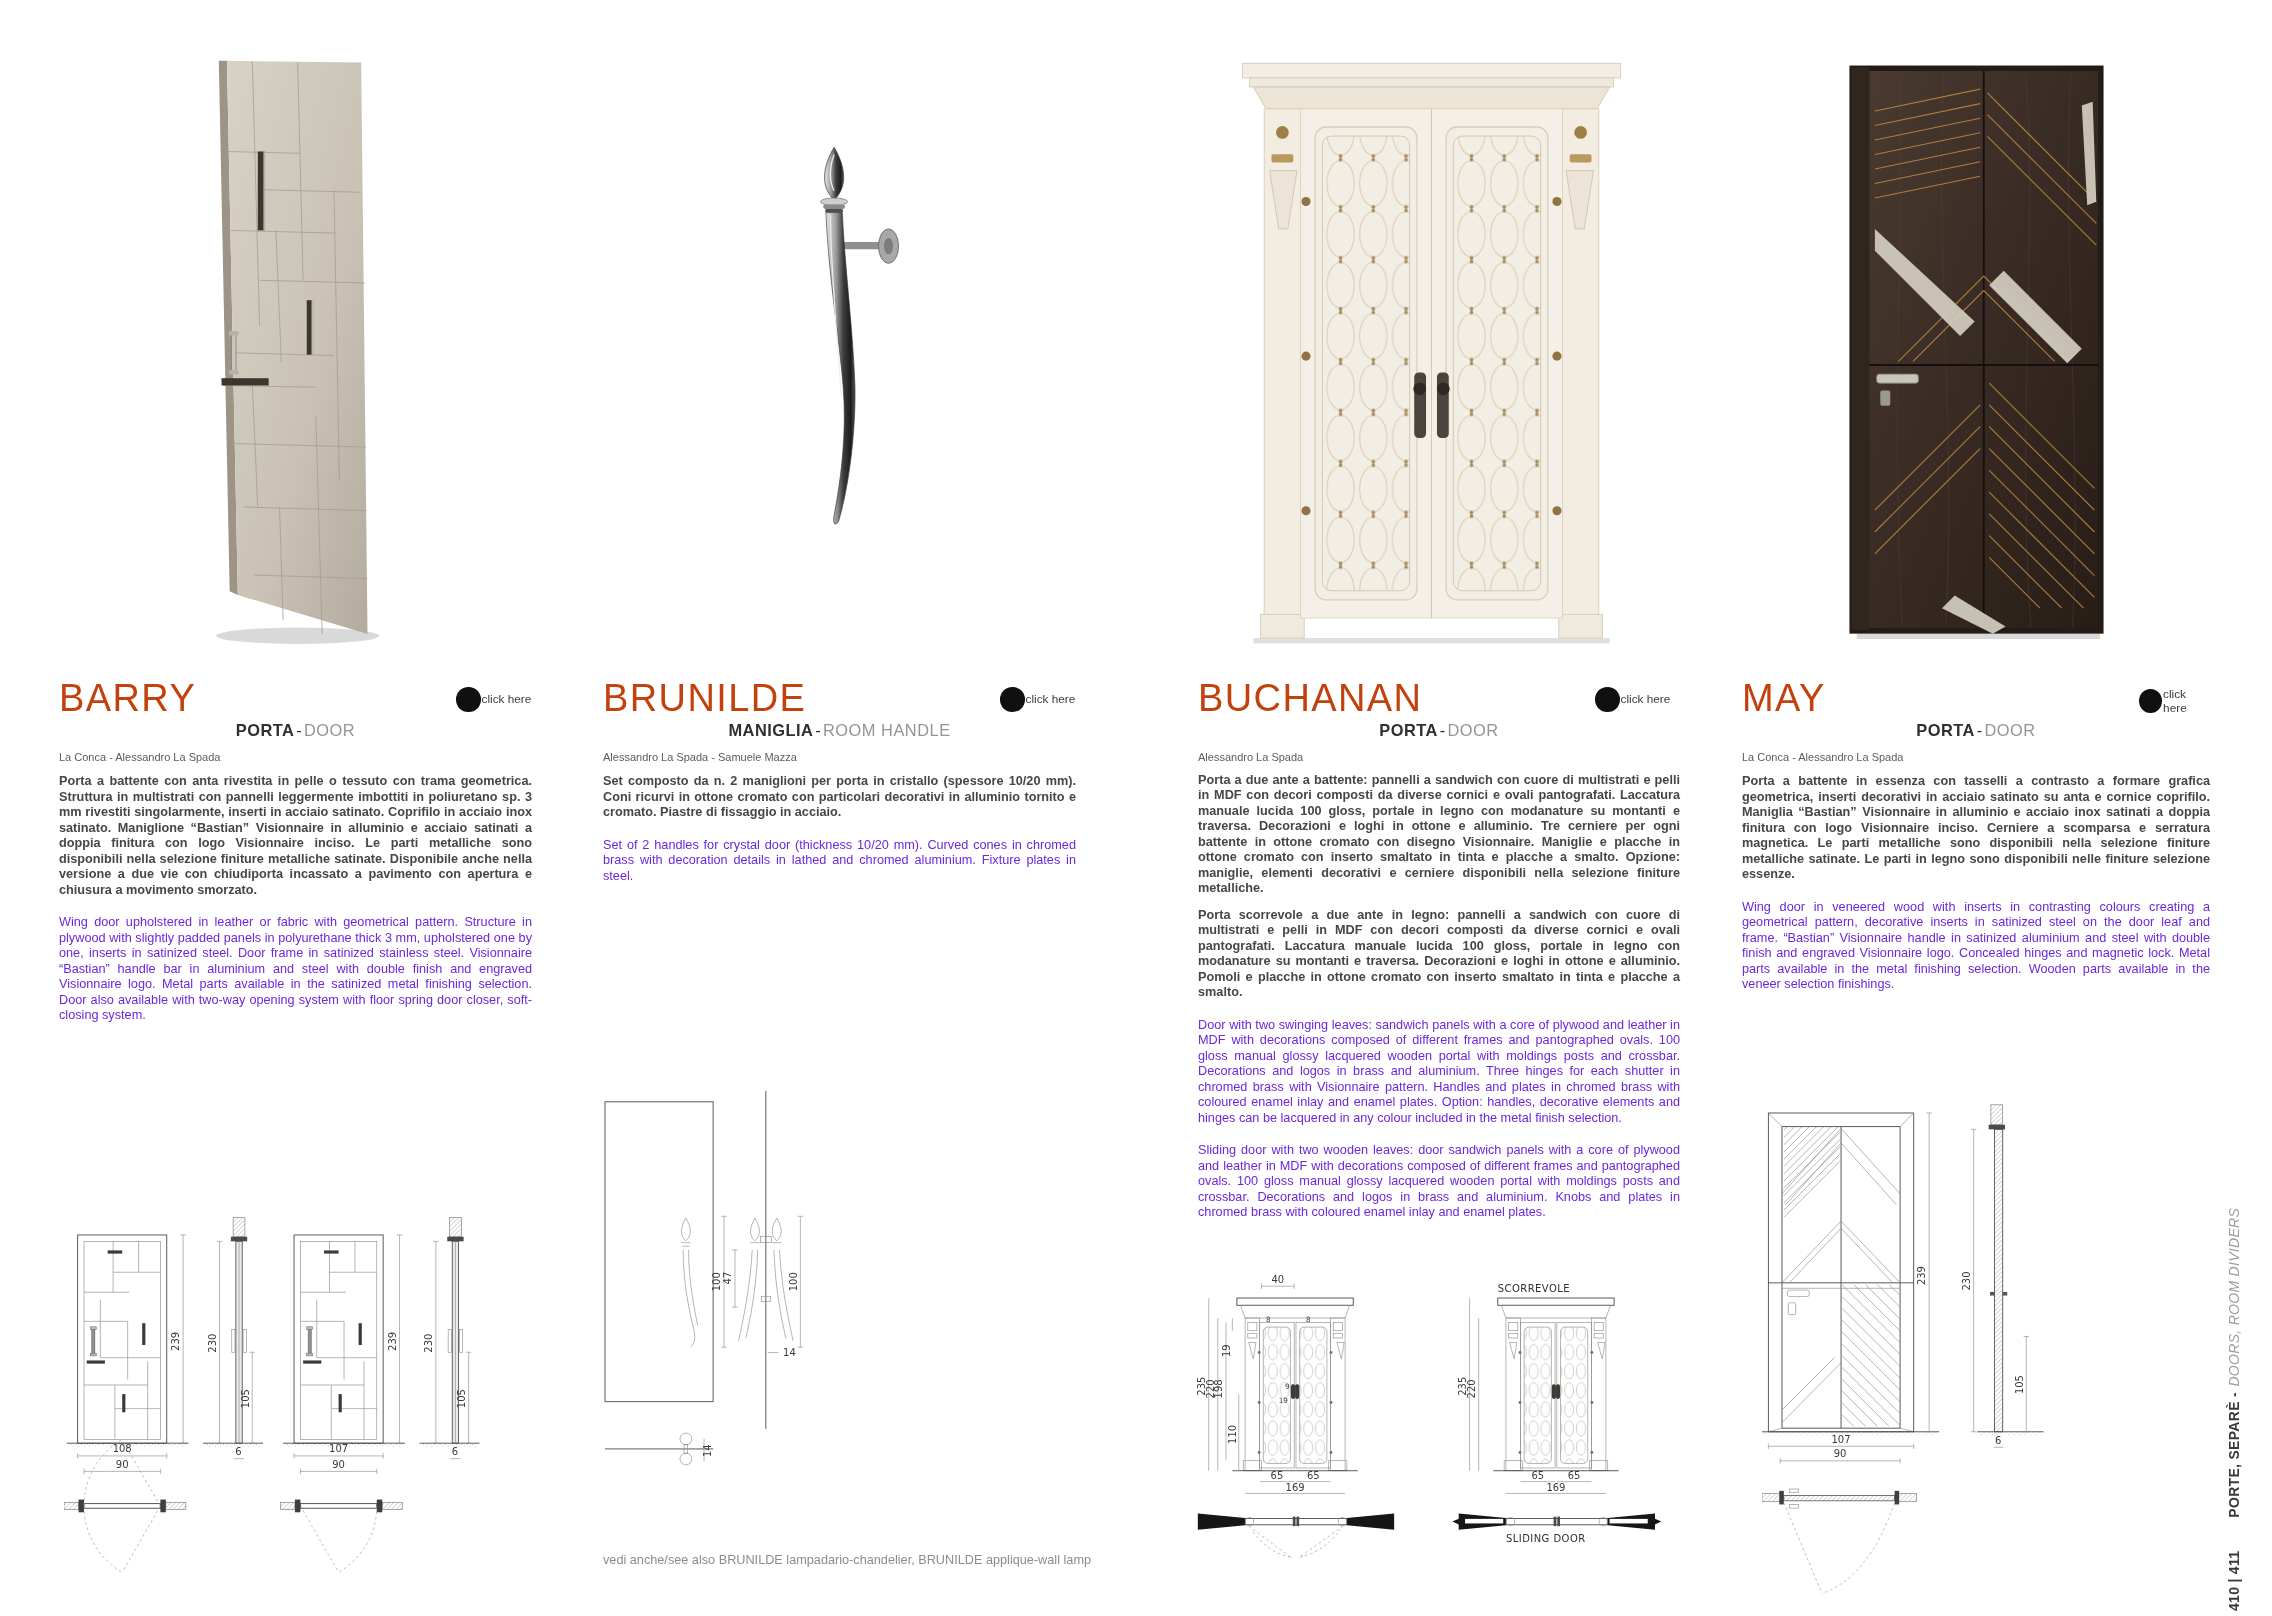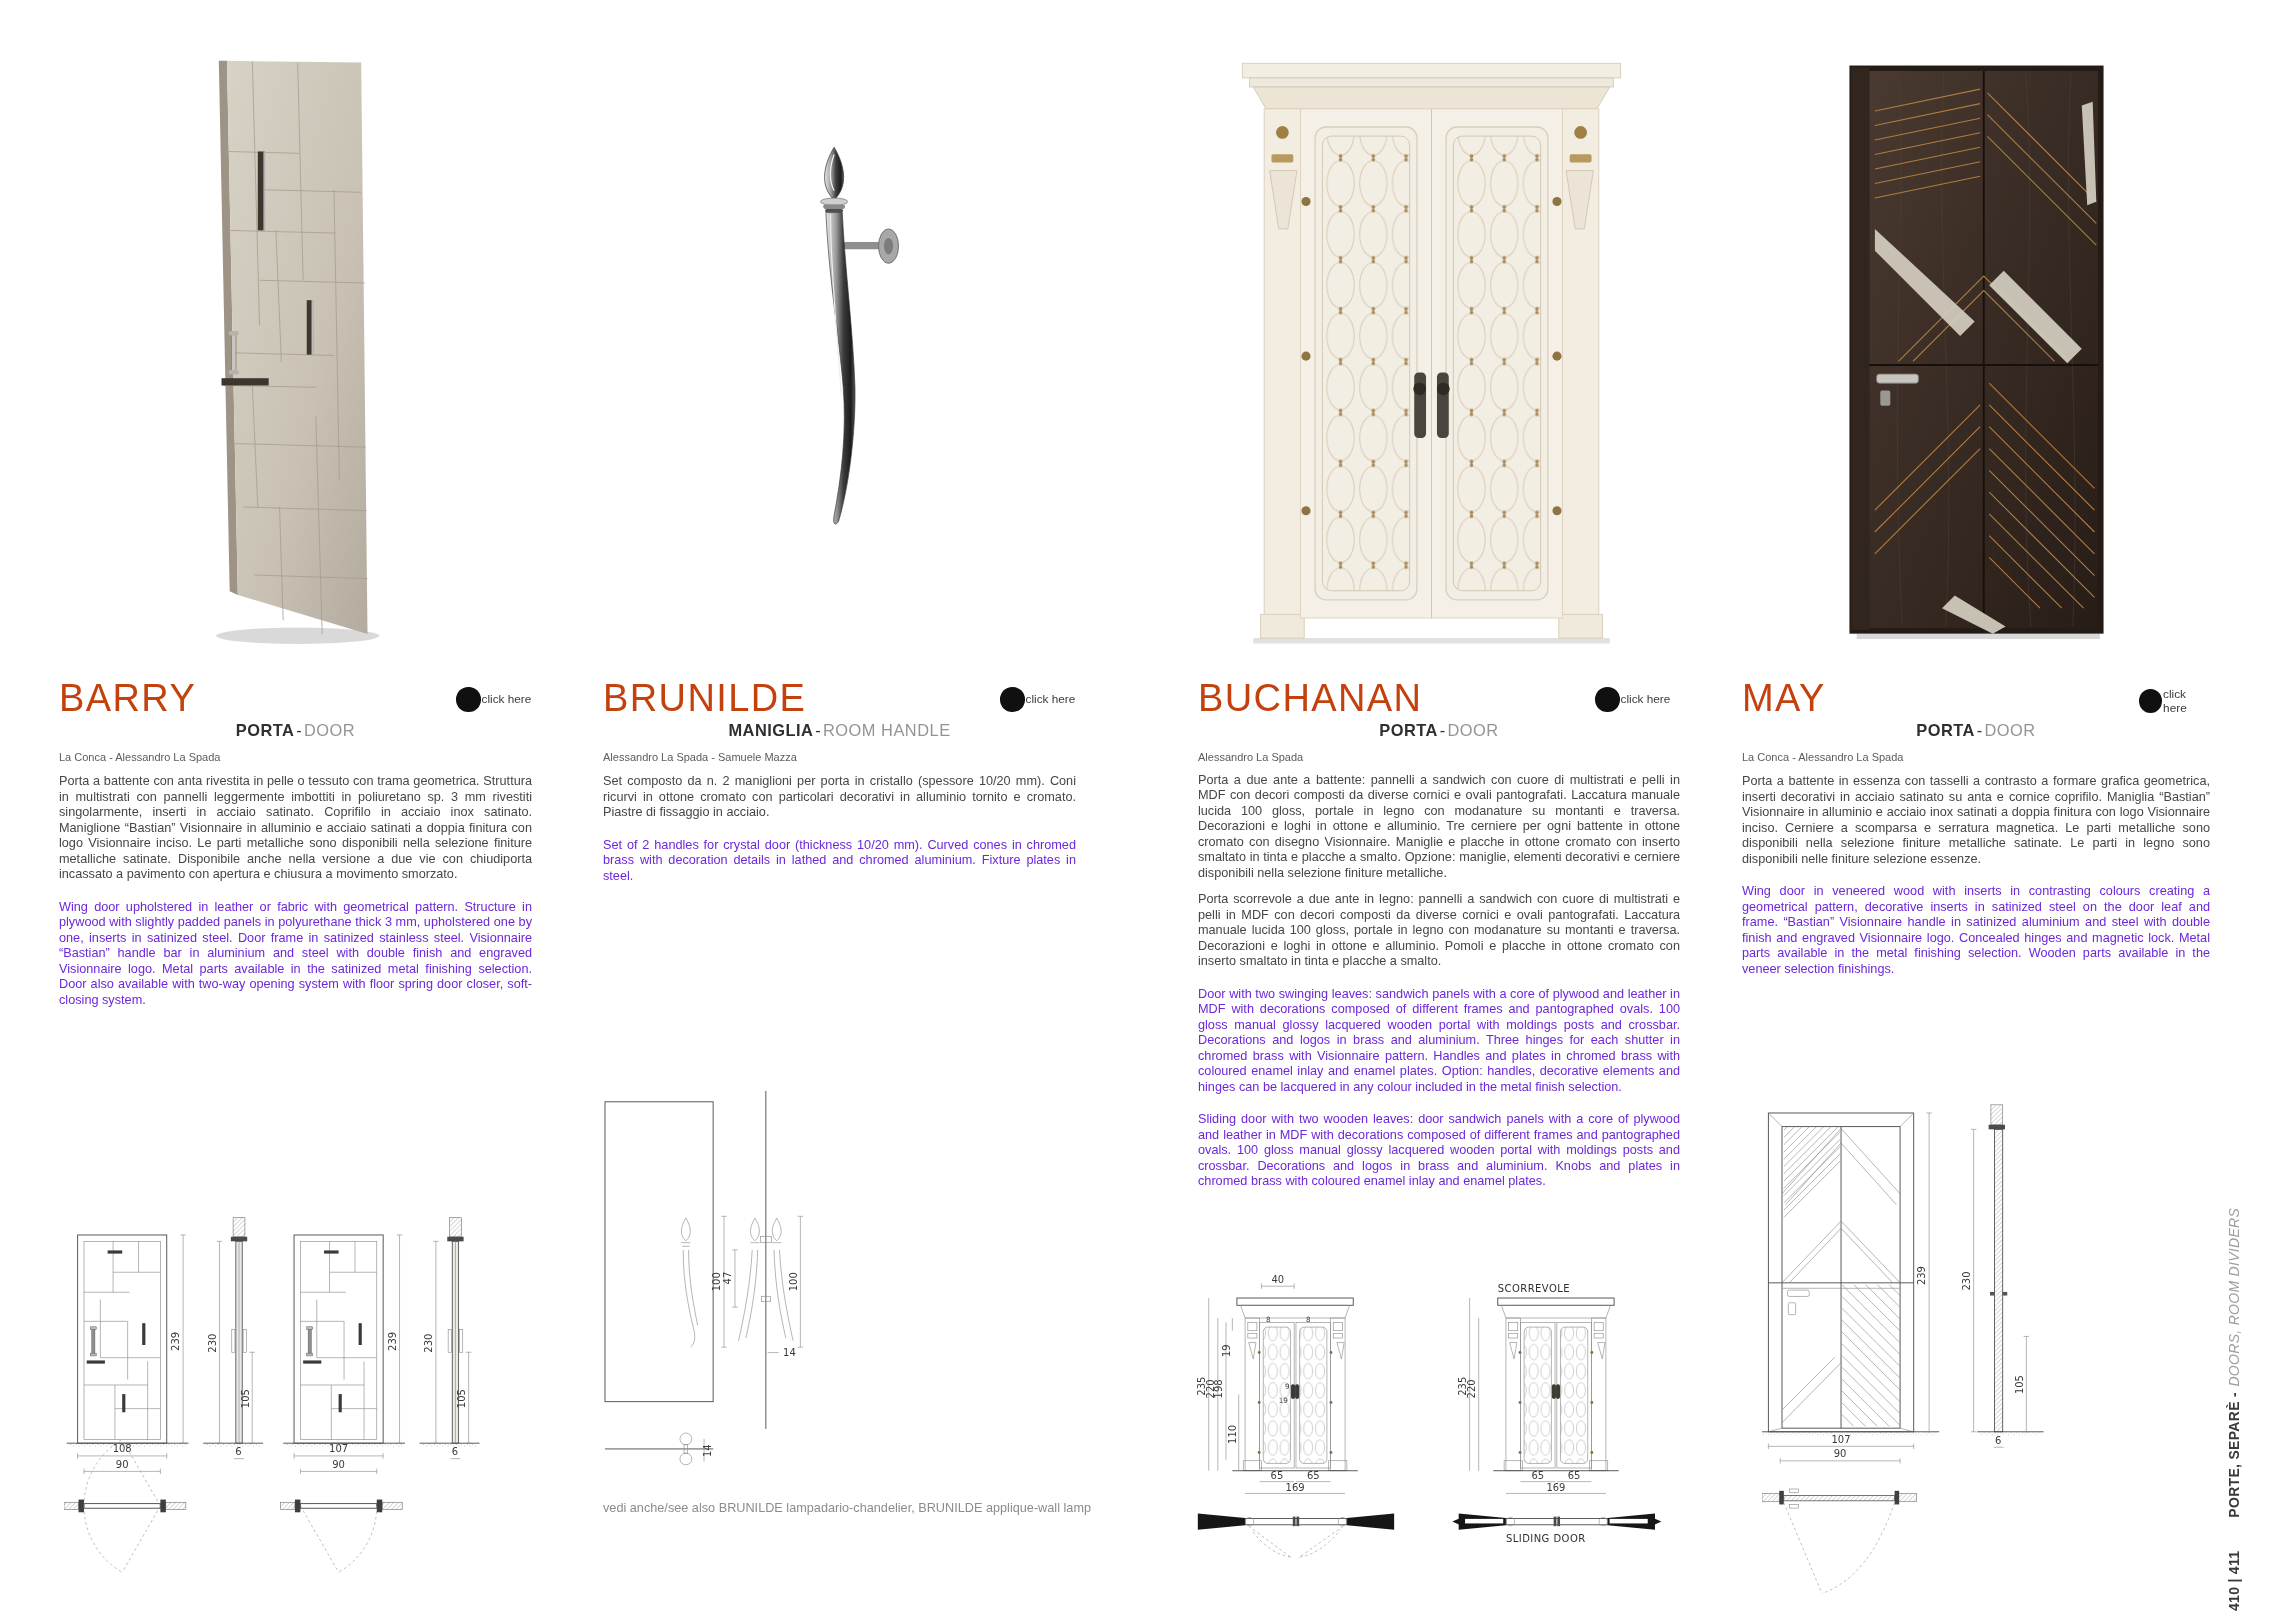--- a/index.html
+++ b/index.html
@@ -7,26 +7,26 @@
         font-family:"Liberation Sans",sans-serif;color:#333;}
   .col{position:absolute;top:678px;width:473px;}
   .title{font-size:38px;line-height:40px;font-weight:400;letter-spacing:1.4px;color:#c2410c;}
   .subtitle{margin-top:2.7px;font-size:16.4px;letter-spacing:0.5px;text-align:center;}
   .subtitle .it{font-weight:700;color:#2f2f2f;}
   .subtitle .sep{color:#2f2f2f;font-weight:400;padding:0 1.8px;}
   .subtitle .en{font-weight:400;color:#949494;}
   .designer{margin-top:11px;font-size:11px;color:#5c5c5c;}
   .body{margin-top:11.8px;}
   .body p{margin:0 0 12.7px 0;font-size:12.7px;line-height:15.5px;text-align:justify;}
-  p.itp{color:#464646;}
+  p.itp{color:#464646;font-weight:bold;}
   p.enp{color:#6d28d9;margin-top:17px;}
   .clickhere{position:absolute;left:397px;top:9px;display:flex;align-items:center;gap:1px;cursor:pointer;}
   .clickdot{width:24.5px;height:24.5px;border-radius:50%;background:#101010;}
   .clicklabel{font-size:11.8px;color:#3b3b3b;}
-  .note{position:absolute;left:603px;top:1500px;width:495px;font-size:12.7px;line-height:16.4px;color:#8c8c8c;}
+  .note{position:absolute;left:603px;top:1552px;width:495px;font-size:12.7px;line-height:16.4px;color:#8c8c8c;}
   .sidebar{position:absolute;left:2226px;top:1611px;width:473px;transform:rotate(-90deg);
            transform-origin:0 0;display:flex;align-items:baseline;gap:33px;font-size:14px;letter-spacing:0.3px;white-space:nowrap;}
   .sidebar .pages{font-weight:600;color:#3a3a3a;}
   .sidebar .sbit{font-weight:600;color:#3a3a3a;}
   .sidebar .sben{font-style:italic;color:#9e9e9e;margin-left:5.5px;font-weight:400;}
   .photo,.dwg{position:absolute;}
   svg text.dim{font-family:"DejaVu Sans",sans-serif;font-size:11px;fill:#3a3a3a;}
   svg text.dimS{font-family:"DejaVu Sans",sans-serif;font-size:8px;fill:#3a3a3a;}
   svg text.lab{font-family:"DejaVu Sans",sans-serif;font-size:11px;fill:#2f2f2f;letter-spacing:.5px;}
   svg .ln{stroke:#4a4a4a;fill:none;stroke-width:1;}

